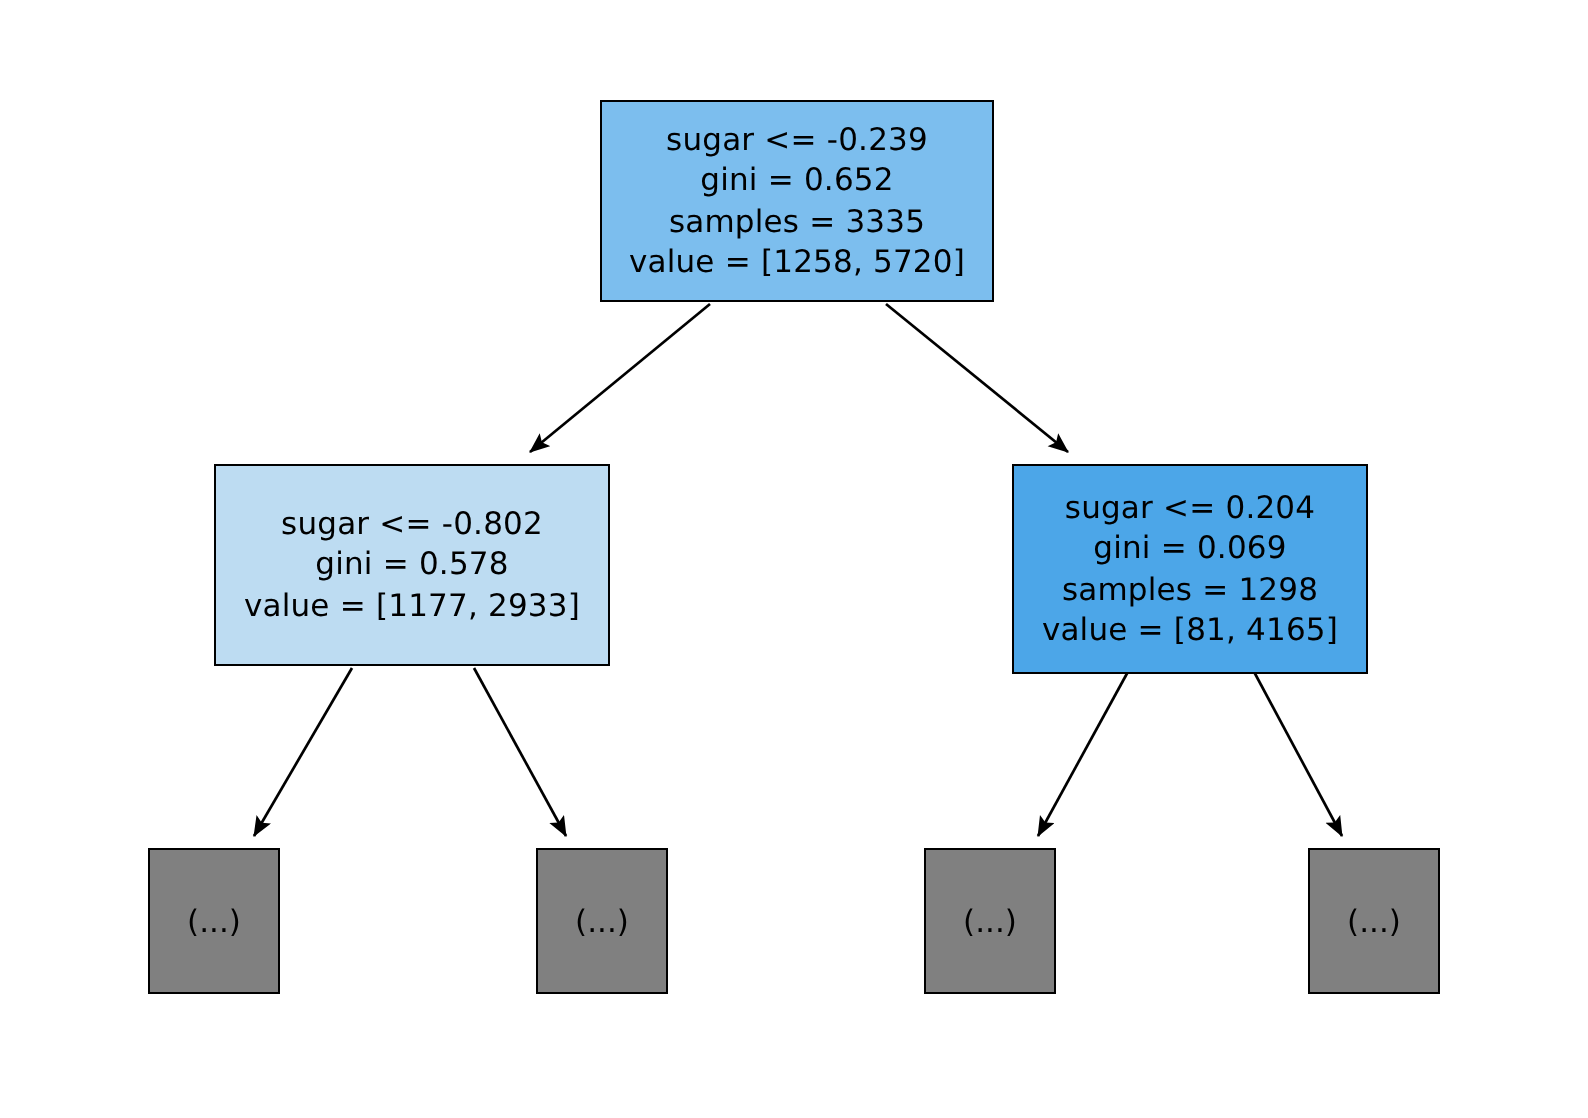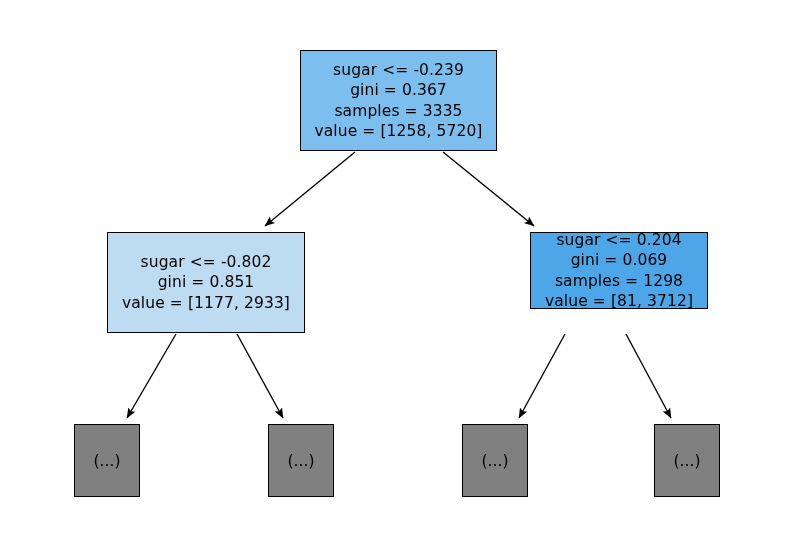--- a/index.html
+++ b/index.html
@@ -52,21 +52,21 @@
     align-items: center;
     justify-content: center;
     color: #000000;
     font-size: 15.5px;
     font-family: "DejaVu Sans", sans-serif;
   }
   
   #node-root   { left: 300px; top: 50px;  width: 197px; height: 101px; }
   
   #node-left   { left: 107px; top: 232px; width: 198px; height: 101px; }
-  #node-right  { left: 506px; top: 232px; width: 178px; height: 77px; margin-left: 24px; }
+  #node-right  { left: 506px; top: 232px; width: 178px; height: 105px; }
   
   #leaf-0 { left: 74px;  top: 424px; width: 66px; height: 73px; }
   #leaf-1 { left: 268px; top: 424px; width: 66px; height: 73px; }
   #leaf-2 { left: 462px; top: 424px; width: 66px; height: 73px; }
   #leaf-3 { left: 654px; top: 424px; width: 66px; height: 73px; }
 </style>
 </head>
 <body>
 
 <div id="canvas" style="background-color: rgb(255, 255, 255); padding-left: 44px;">
@@ -82,36 +82,36 @@
       <line x1="443" y1="152" x2="534" y2="226"></line>
       <line x1="176" y1="334" x2="127" y2="418"></line>
       <line x1="237" y1="334" x2="283" y2="418"></line>
       <line x1="565" y1="334" x2="519" y2="418"></line>
       <line x1="626" y1="334" x2="671" y2="418"></line>
     </g>
   </svg>
 
   <div class="node" id="node-root" style="background-color: rgb(124, 190, 238);">
     <span class="line">sugar &lt;= -0.239</span>
-    <span class="line">gini = 0.367</span>
+    <span class="line">gini = 0.652</span>
     <span class="line">samples = 3335</span>
     <span class="line">value = [1258, 5720]</span>
   </div>
 
   <div class="node" id="node-left" style="background-color: rgb(189, 220, 242);">
     <span class="line">sugar &lt;= -0.802</span>
-    <span class="line">gini = 0.851</span>
+    <span class="line">gini = 0.578</span>
     <span class="line">value = [1177, 2933]</span>
   </div>
 
   <div class="node" id="node-right" style="background-color: rgb(76, 166, 232);">
     <span class="line">sugar &lt;= 0.204</span>
     <span class="line">gini = 0.069</span>
     <span class="line">samples = 1298</span>
-    <span class="line">value = [81, 3712]</span>
+    <span class="line">value = [81, 4165]</span>
   </div>
 
   <div class="leaf" id="leaf-0" style="background-color: rgb(128, 128, 128);">
     <span>(...)</span>
   </div>
   <div class="leaf" id="leaf-1" style="background-color: rgb(128, 128, 128);">
     <span>(...)</span>
   </div>
   <div class="leaf" id="leaf-2" style="background-color: rgb(128, 128, 128);">
     <span>(...)</span>

